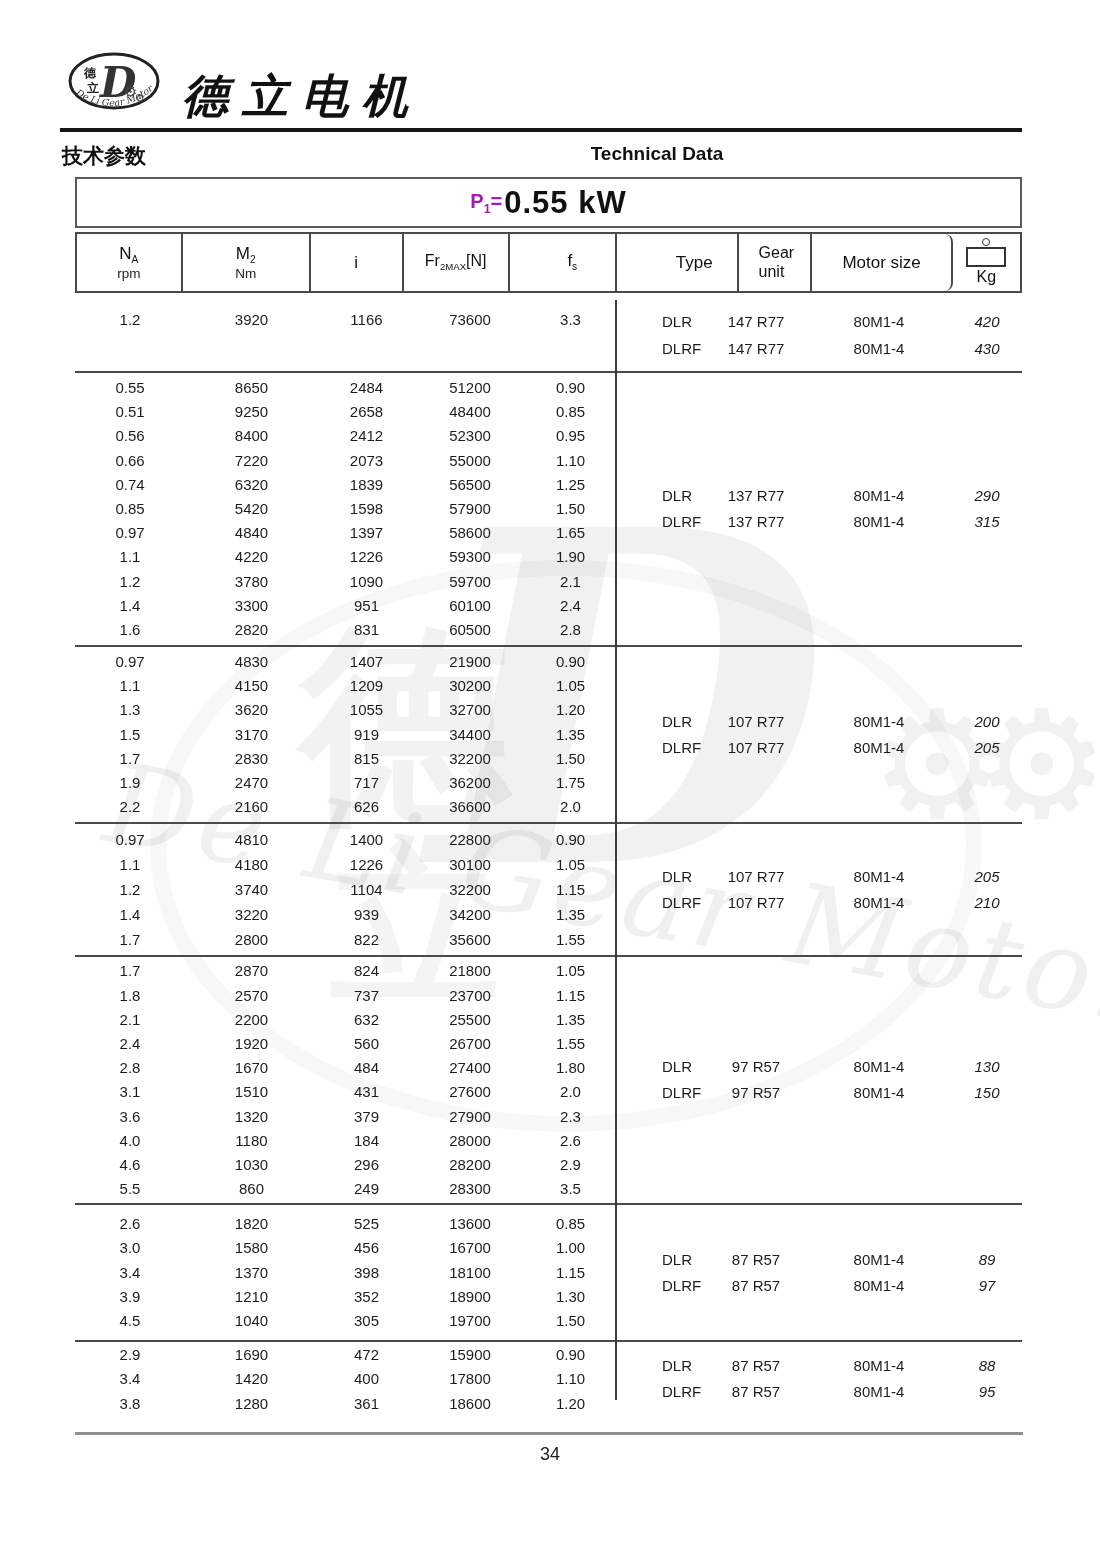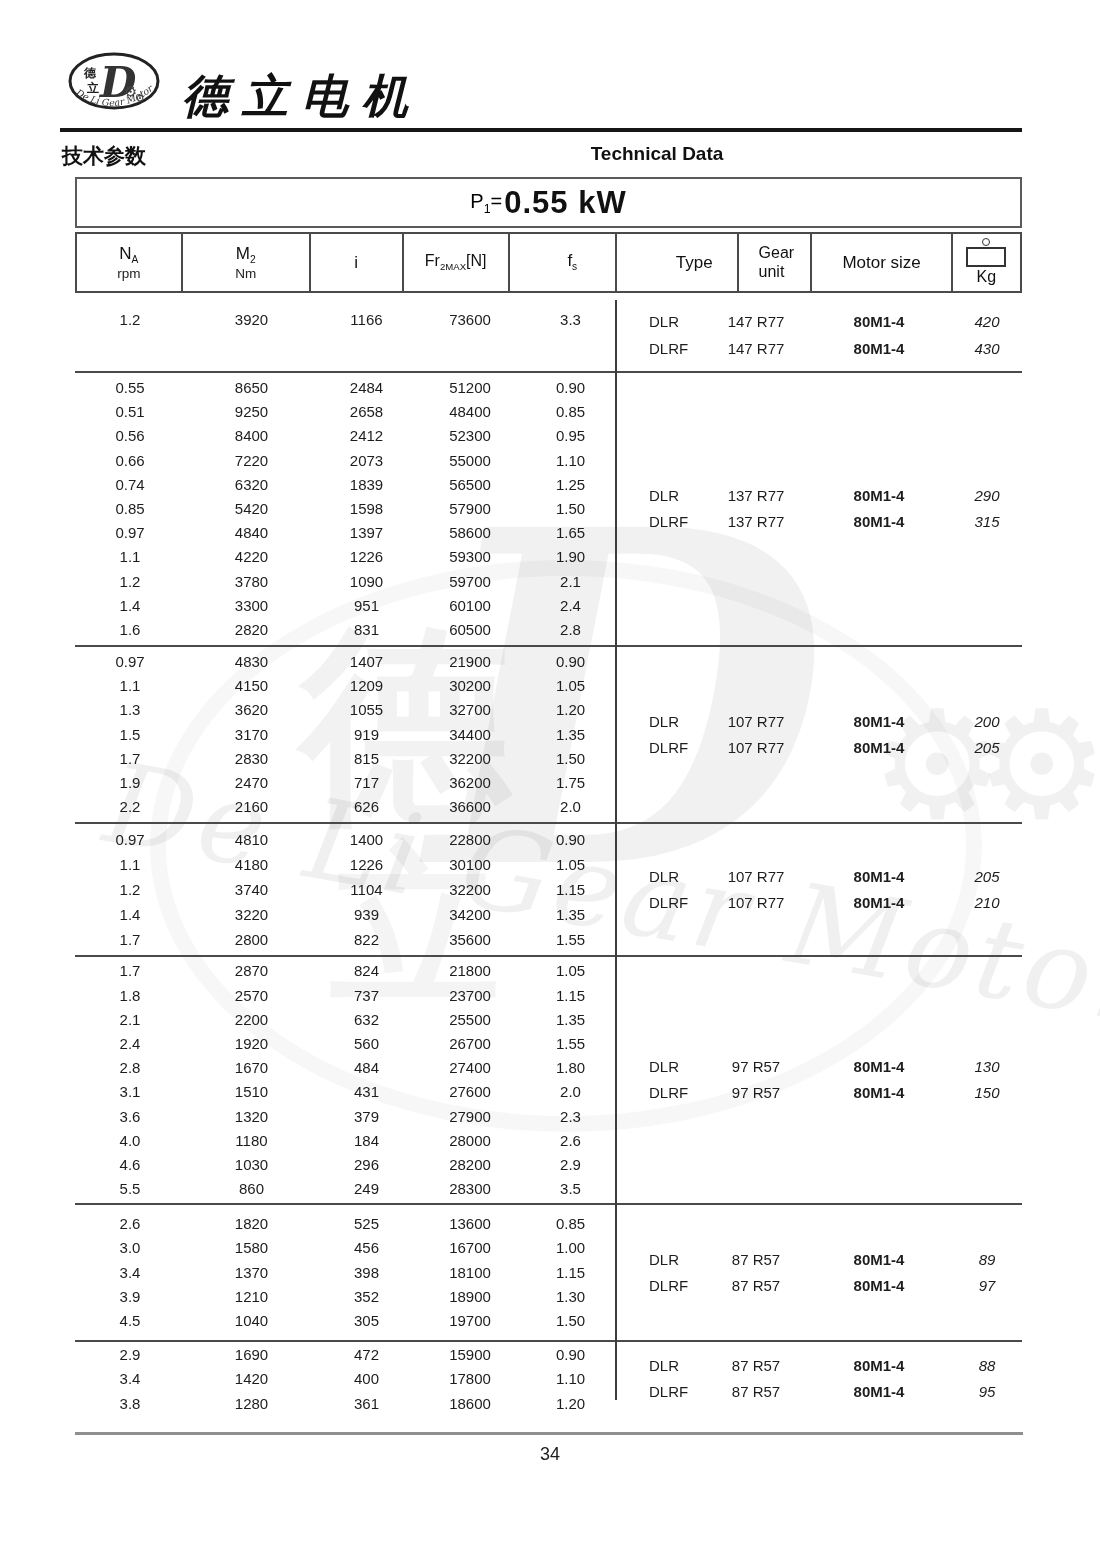--- a/index.html
+++ b/index.html
@@ -21,57 +21,57 @@
   .logo-row{position:absolute;left:62px;top:50px;height:76px;display:flex;align-items:flex-start;}
   .brand-name{position:absolute;left:182px;top:66px;font-family:"DejaVu Serif",serif;font-weight:bold;font-style:italic;
     font-size:46px;letter-spacing:14px;color:#111;}
   .top-rule{position:absolute;left:60px;top:128px;width:962px;height:3.5px;background:#161616;}
   
   .title-cn{position:absolute;left:62px;top:142px;font-size:21px;font-weight:bold;color:#111;}
   .title-en{position:absolute;left:537px;top:143px;width:240px;text-align:center;font-size:19px;font-weight:bold;color:#111;}
   
   .power-box{position:absolute;left:75px;top:177px;width:943px;height:47px;border:2px solid #5a5a5a;
     display:flex;align-items:center;justify-content:center;}
-  .p-prefix{font-size:20px;font-weight:normal;color:#000000;}
+  .p-prefix{font-size:20px;font-weight:bold;color:#a21caf;}
   .p-prefix sub{font-size:62%;}
   .p-value{font-size:31px;font-weight:bold;color:#111;letter-spacing:1px;margin-left:2px;}
   
   .thead{position:absolute;left:75px;top:232px;width:943px;height:57px;border:2px solid #4a4a4a;display:flex;}
   .hcell{box-sizing:border-box;border-right:2px solid #4a4a4a;display:flex;flex-direction:column;
     align-items:center;justify-content:center;line-height:1.15;}
   .hcell:last-child{border-right:none;}
   .h-main{font-size:17px;font-weight:normal;color:#111;}
   .h-main sub{font-size:60%;}
   .h-unit{font-size:13.5px;color:#222;}
   .kg-icon{display:flex;flex-direction:column;align-items:center;margin-bottom:1px;}
   .kg-knob{width:6px;height:6px;border:1.5px solid #333;border-radius:50%;background:#fff;margin-bottom:1px;}
   .kg-body{width:36px;height:16px;border:2px solid #333;background:#fff;}
   .h-kg{font-size:16px;color:#111;}
   
   .w1{width:110px;} .w2{width:133px;} .w3{width:97px;} .w4{width:110px;} .w5{width:91px;margin-left:20px;}
-  .w6{width:90px;margin-left:35px;} .w7{width:76px;padding-left:20px;} .w8{width:146px;} .w9{width:70px;}
+  .w6{width:90px;margin-left:35px;} .w7{width:76px;padding-left:20px;} .w8{width:146px;border-radius:8px;} .w9{width:70px;}
   
   .tbody{position:absolute;left:75px;top:300px;width:947px;}
   .vline{position:absolute;left:540px;top:0;width:2px;height:1100px;background:#3d3d3d;}
   .tgroup{--rh:24.2px;display:flex;border-bottom:2px solid #4a4a4a;padding:3px 0;}
   .g1{padding:8px 0 9px;}
   .g4{--rh:25px;}
   .g5{padding:2px 0;}
   .g6{padding:7px 0;}
   .g7{padding:1px 0 4px;border-bottom:none;}
   .tleft{width:541px;}
   .tright{width:406px;display:flex;flex-direction:column;justify-content:center;}
   .g1 .tright{justify-content:flex-start;}
   .drow{display:flex;height:var(--rh);line-height:var(--rh);}
   .vrow{display:flex;height:26px;line-height:26px;}
   .g1 .vrow{height:27px;line-height:27px;}
   .c{box-sizing:border-box;text-align:center;font-size:15px;color:#1d1d1d;}
   .c1{width:110px;} .c2{width:133px;} .c3{width:97px;} .c4{width:110px;} .c5{width:91px;}
-  .c6{width:90px;text-align:left;padding-left:33px;}
-  .c7{width:100px;} .c8{width:146px;font-weight:bold;} .c9{width:70px;font-style:italic;}
+  .c6{width:90px;text-align:left;padding-left:46px;}
+  .c7{width:100px;} .c8{width:146px;} .c9{width:70px;font-style:italic;}
   
   .footer-line{position:absolute;left:75px;top:1432px;width:948px;height:3px;background:#8f8f8f;}
   .page-num{position:absolute;left:0;top:1444px;width:1100px;text-align:center;font-size:18px;color:#222;}
 </style>
 </head>
 <body>
 
 <div class="sheet">
 
   <div class="wm wm-ellipse"></div>

